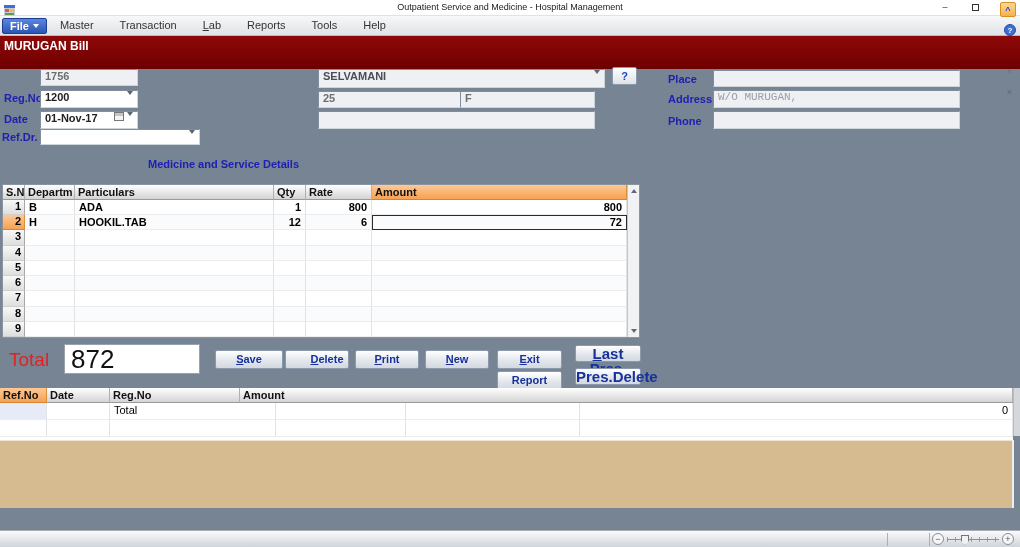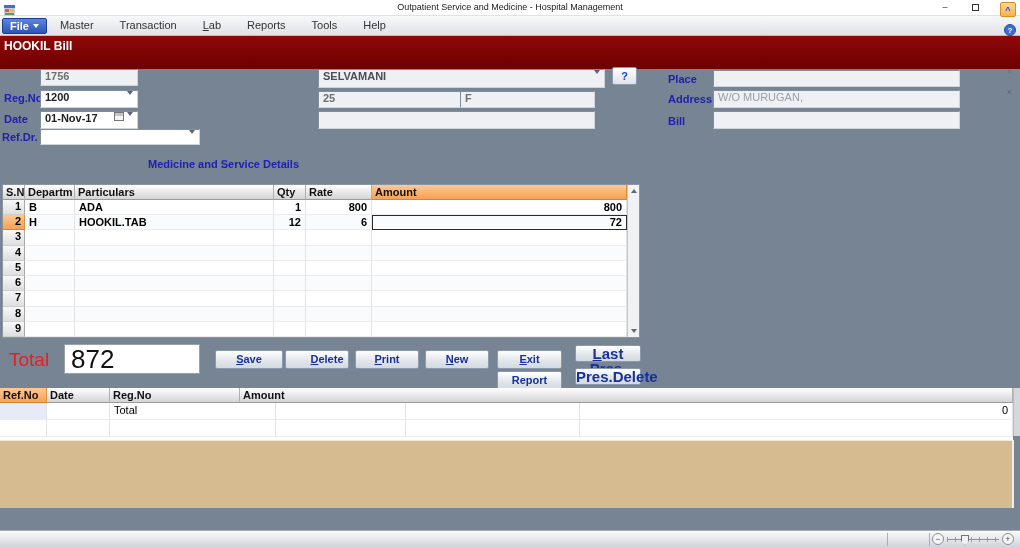--- a/index.html
+++ b/index.html
@@ -156,21 +156,21 @@
       <span class="caret dark"></span>
       <span class="pinbtn">^</span>
       <span class="helpbtn">?</span>
       <span class="mdib">–</span>
       <span class="mdib">▫</span>
       <span class="mdib">×</span>
     </span>
   </div>
 
   <div class="banner">
-    <h1>HOOKIL Bill</h1>
+    <h1>MURUGAN Bill</h1>
   </div>
 
   <span class="lbl" style="left:4px; top:71px;padding-left:36px;">Bil.No</span>
   <div class="fld" style="left:40px; top:69px; width:98px; height:17px;">
     <span class="val grey">1756</span>
   </div>
 
   <span class="lbl" style="left:4px; top:92px;">Reg.No</span>
   <div class="fld white" style="left:40px; top:90px; width:98px; height:18px;">
     <span class="val">1200</span>
@@ -209,25 +209,25 @@
   <div class="fld" style="left:318px; top:111px; width:277px; height:18px;">
     <span class="val"></span>
   </div>
 
   <span class="lbl" style="left:668px; top:73px;">Place</span>
   <div class="fld" style="left:713px; top:70px; width:247px; height:17px;">
     <span class="val"></span>
   </div>
 
   <span class="lbl" style="left:668px; top:93px;">Address</span>
-  <div class="fld" style="left:713px; top:90px; width:247px; height:18px;">
+  <div class="fld" style="left:713px; top:90px; width:247px; height:18px;font-family:Liberation Mono, monospace;">
     <span class="val ltgrey">W/O MURUGAN,</span>
   </div>
 
-  <span class="lbl" style="left:668px; top:115px;">Bill</span>
+  <span class="lbl" style="left:668px; top:115px;">Phone</span>
   <div class="fld" style="left:713px; top:111px; width:247px; height:18px;">
     <span class="val"></span>
   </div>
 
   <span class="sectitle">Medicine and Service Details</span>
 
   <div class="grid">
     <div class="ghead">
       <span class="gh c-sn">S.N</span>
       <span class="gh c-dept">Departm</span>

